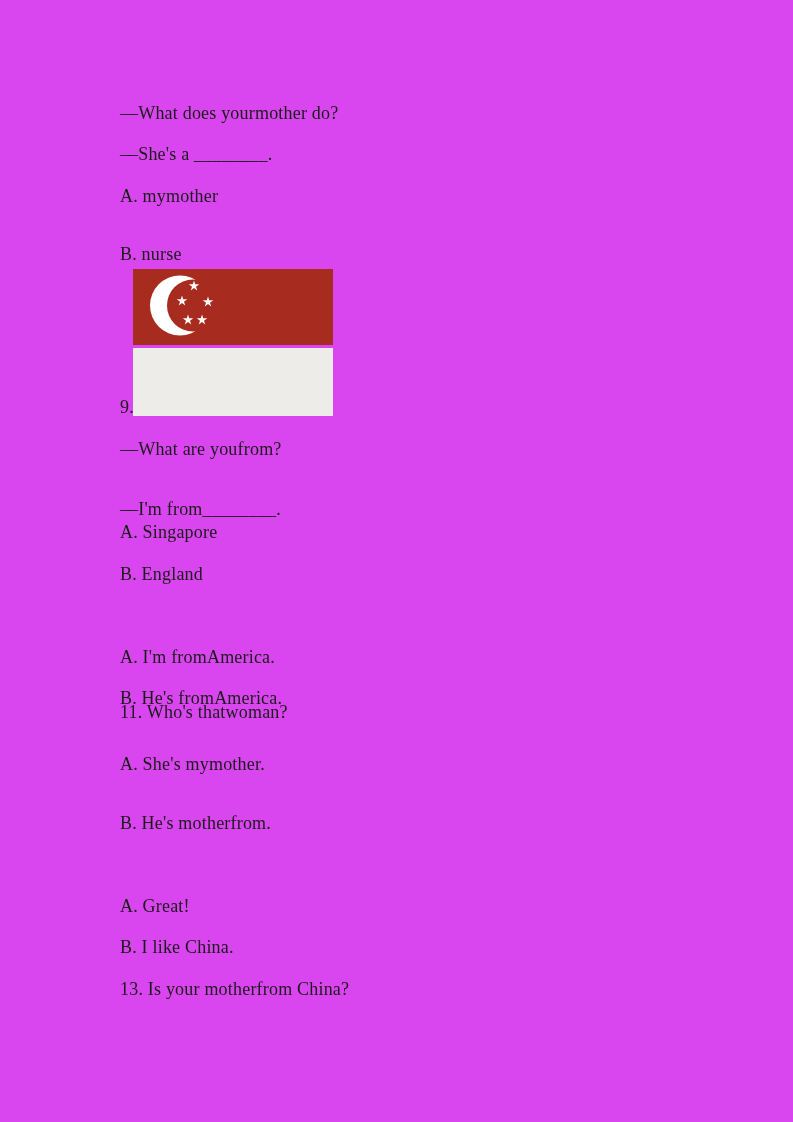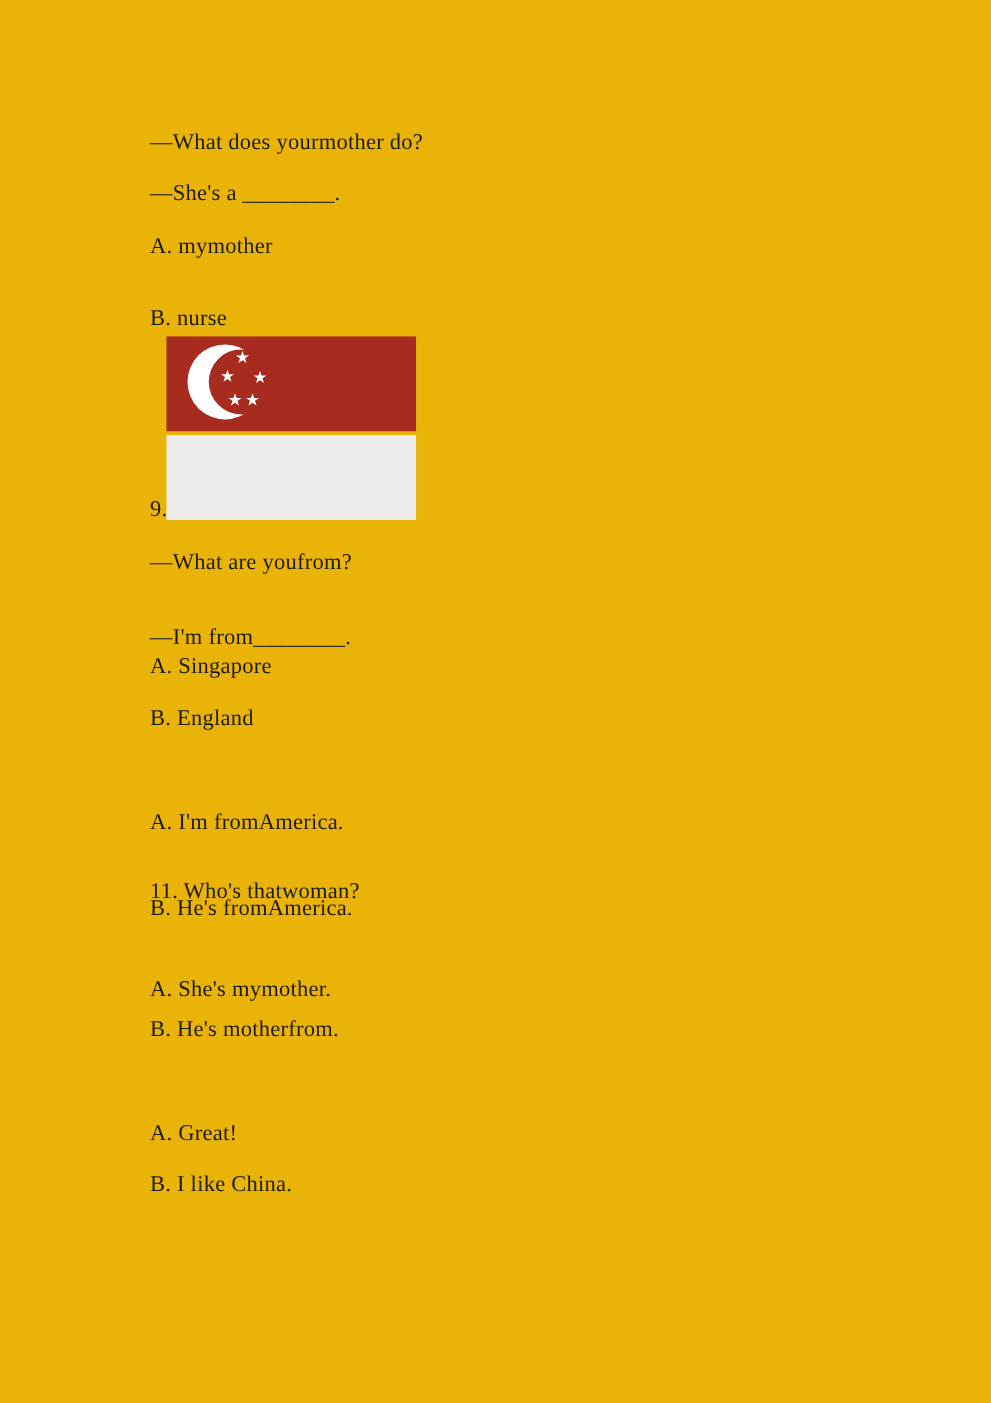--- a/index.html
+++ b/index.html
@@ -4,21 +4,21 @@
 <style>
   html, body {
     margin: 0;
     padding: 0;
     background: #ffffff;
   }
   .page {
     position: relative;
     width: 793px;
     height: 1122px;
-    background: #eab308;
+    background: #d946ef;
     overflow: hidden;
     font-family: "Liberation Serif", "DejaVu Serif", serif;
   }
   .line {
     position: absolute;
     left: 120px;
     font-size: 18px;
     line-height: 20px;
     color: #1b1b1b;
     white-space: pre;
@@ -62,23 +62,24 @@
     </svg>
   </div>
 
   <div class="line" style="top:397px">9.</div>
   <div class="line" style="top:439px">—What are youfrom?</div>
   <div class="line" style="top:499px">—I'm from________.</div>
   <div class="line" style="top:522px">A. Singapore</div>
   <div class="line" style="top:564px">B. England</div>
 
   <div class="line" style="top:647px">A. I'm fromAmerica.</div>
-  <div class="line" style="top:716px">B. He's fromAmerica.</div>
+  <div class="line" style="top:688px">B. He's fromAmerica.</div>
 
   <div class="line" style="top:702px">11. Who's thatwoman?</div>
-  <div class="line" style="top:781px">A. She's mymother.</div>
+  <div class="line" style="top:754px">A. She's mymother.</div>
   <div class="line" style="top:813px">B. He's motherfrom.</div>
 
   <div class="line" style="top:896px">A. Great!</div>
   <div class="line" style="top:937px">B. I like China.</div>
 
+  <div class="line" style="top:979px">13. Is your motherfrom China?</div>
 
 </div>
 
 </body></html>

